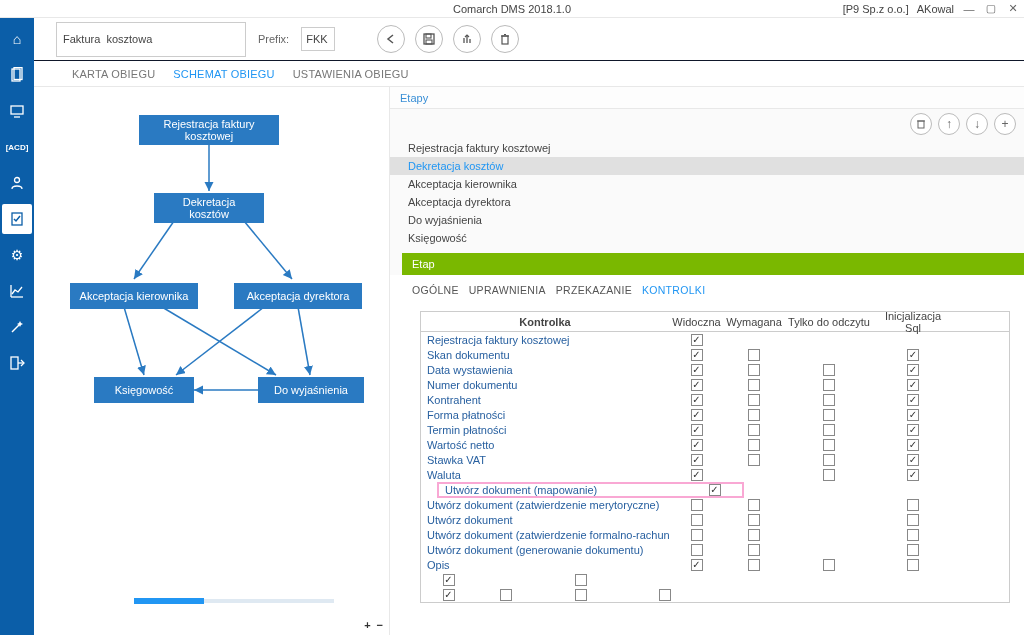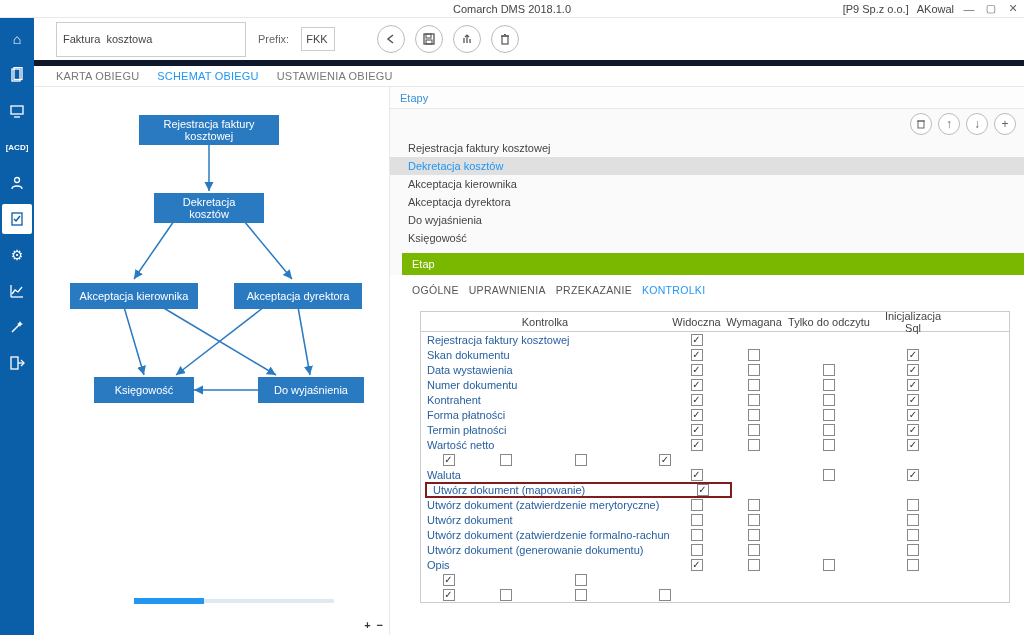--- a/index.html
+++ b/index.html
@@ -21,21 +21,21 @@
 
 
 .header-row { height: 42px; display: flex; align-items: center; padding: 0 8px 0 22px; gap: 12px; }
 .name-input { width: 190px; height: 35px; border: 1px solid #ccc; padding: 0 6px; font-size: 11px; color: #444; }
 .prefix-label { color: #666; font-size: 11px; }
 .prefix-input { width: 34px; height: 24px; border: 1px solid #ccc; padding: 0 4px; font-size: 11px; color: #444; }
 .toolbar { display: flex; gap: 10px; margin-left: 30px; }
 .tbtn { width: 28px; height: 28px; border: 1px solid #bbb; border-radius: 50%; display: flex; align-items: center; justify-content: center; cursor: pointer; color: #555; background: #fff; }
 
 
-.tab-row { height: 26px; display: flex; align-items: center; gap: 18px; padding-left: 22px; border-top: 6px solid #0f172a; }
+.tab-row { height: 26px; display: flex; align-items: center; gap: 18px; padding-left: 38px; border-top: 1px solid #0f172a; }
 .tab-row .tab { color: #777; font-size: 11px; cursor: pointer; letter-spacing: 0.2px; }
 .tab-row .tab.active { color: #2196f3; }
 
 
 .content { flex: 1; display: flex; border-top: 1px solid #e8e8e8; min-height: 0; }
 
 
 .workflow-pane { width: 356px; position: relative; border-right: 1px solid #e8e8e8; }
 .workflow-node { position: absolute; background: #2a7ac2; color: #fff; display: flex; align-items: center; justify-content: center; font-size: 11px; text-align: center; padding: 4px 8px; }
 .wf-svg { position: absolute; top: 0; left: 0; }
@@ -54,21 +54,21 @@
 .stage-item.selected { background: #e0e0e0; color: #2196f3; }
 
 .etap-bar { height: 22px; background: #7ab800; color: #fff; display: flex; align-items: center; padding: 0 10px; margin-left: 12px; }
 .etap-tabs { height: 30px; display: flex; align-items: center; gap: 10px; padding: 0 22px; background: #fff; }
 .etap-tabs .etab { color: #555; font-size: 10.5px; cursor: pointer; letter-spacing: 0.3px; }
 .etap-tabs .etab.active { color: #2196f3; }
 
 .grid-wrap { flex: 1; padding: 6px 14px 8px 30px; background: #fff; min-height: 0; }
 .grid { border: 1px solid #ccc; width: 100%; }
 .grid-header { display: flex; align-items: center; height: 20px; border-bottom: 1px solid #ccc; background: #fff; }
-.gh-control { width: 248px; text-align: center; color: #444; }
+.gh-control { width: 248px; text-align: center; color: #444; font-weight: bold; }
 .gh-col { text-align: center; color: #444; padding: 0 2px; }
 .gw1 { width: 55px; } .gw2 { width: 60px; } .gw3 { width: 90px; } .gw4 { width: 78px; }
 .grid-body { max-height: 280px; }
 .grid-row { display: flex; align-items: center; height: 15px; }
 .grid-row .ctl-name { width: 248px; padding-left: 6px; color: #2860a0; font-size: 11px; white-space: nowrap; overflow: hidden; }
 .grid-row .cb-cell { display: flex; align-items: center; justify-content: center; }
 .grid-row .cb-cell.gw1 { width: 55px; } .grid-row .cb-cell.gw2 { width: 60px; } .grid-row .cb-cell.gw3 { width: 90px; } .grid-row .cb-cell.gw4 { width: 78px; }
 .cb { width: 12px; height: 12px; border: 1px solid #888; background: #fff; display: inline-flex; align-items: center; justify-content: center; font-size: 10px; line-height: 1; color: #333; }
 .cb.empty { color: transparent; }
 </style>
@@ -358,20 +358,21 @@
                   <span class="cb empty">✓</span>
                 </div>
                 <div class="cb-cell gw3">
                   <span class="cb empty">✓</span>
                 </div>
                 <div class="cb-cell gw4">
                   <span class="cb">✓</span>
                 </div>
               </div>
               <div class="grid-row">
+                <div class="ctl-name">Stawka VAT</div>
                 <div class="cb-cell gw1">
                   <span class="cb">✓</span>
                 </div>
                 <div class="cb-cell gw2">
                   <span class="cb empty">✓</span>
                 </div>
                 <div class="cb-cell gw3">
                   <span class="cb empty">✓</span>
                 </div>
                 <div class="cb-cell gw4">
@@ -385,21 +386,21 @@
                 </div>
                 <div class="cb-cell gw2"></div>
                 <div class="cb-cell gw3">
                   <span class="cb empty">✓</span>
                 </div>
                 <div class="cb-cell gw4">
                   <span class="cb">✓</span>
                 </div>
               </div>
               <div class="grid-row">
-                <div style="display:flex;border:2px solid #7f1d1d;margin:-1px 4px;align-items:center;">
+                <div style="display:flex;border:2px solid #f9a8d4;margin:-1px 16px;align-items:center;">
                   <div class="ctl-name">Utwórz dokument (mapowanie)</div>
                   <div class="cb-cell gw1">
                     <span class="cb">✓</span>
                   </div>
                 </div>
                 <div class="cb-cell gw2"></div>
                 <div class="cb-cell gw3"></div>
                 <div class="cb-cell gw4"></div>
               </div>
               <div class="grid-row">

